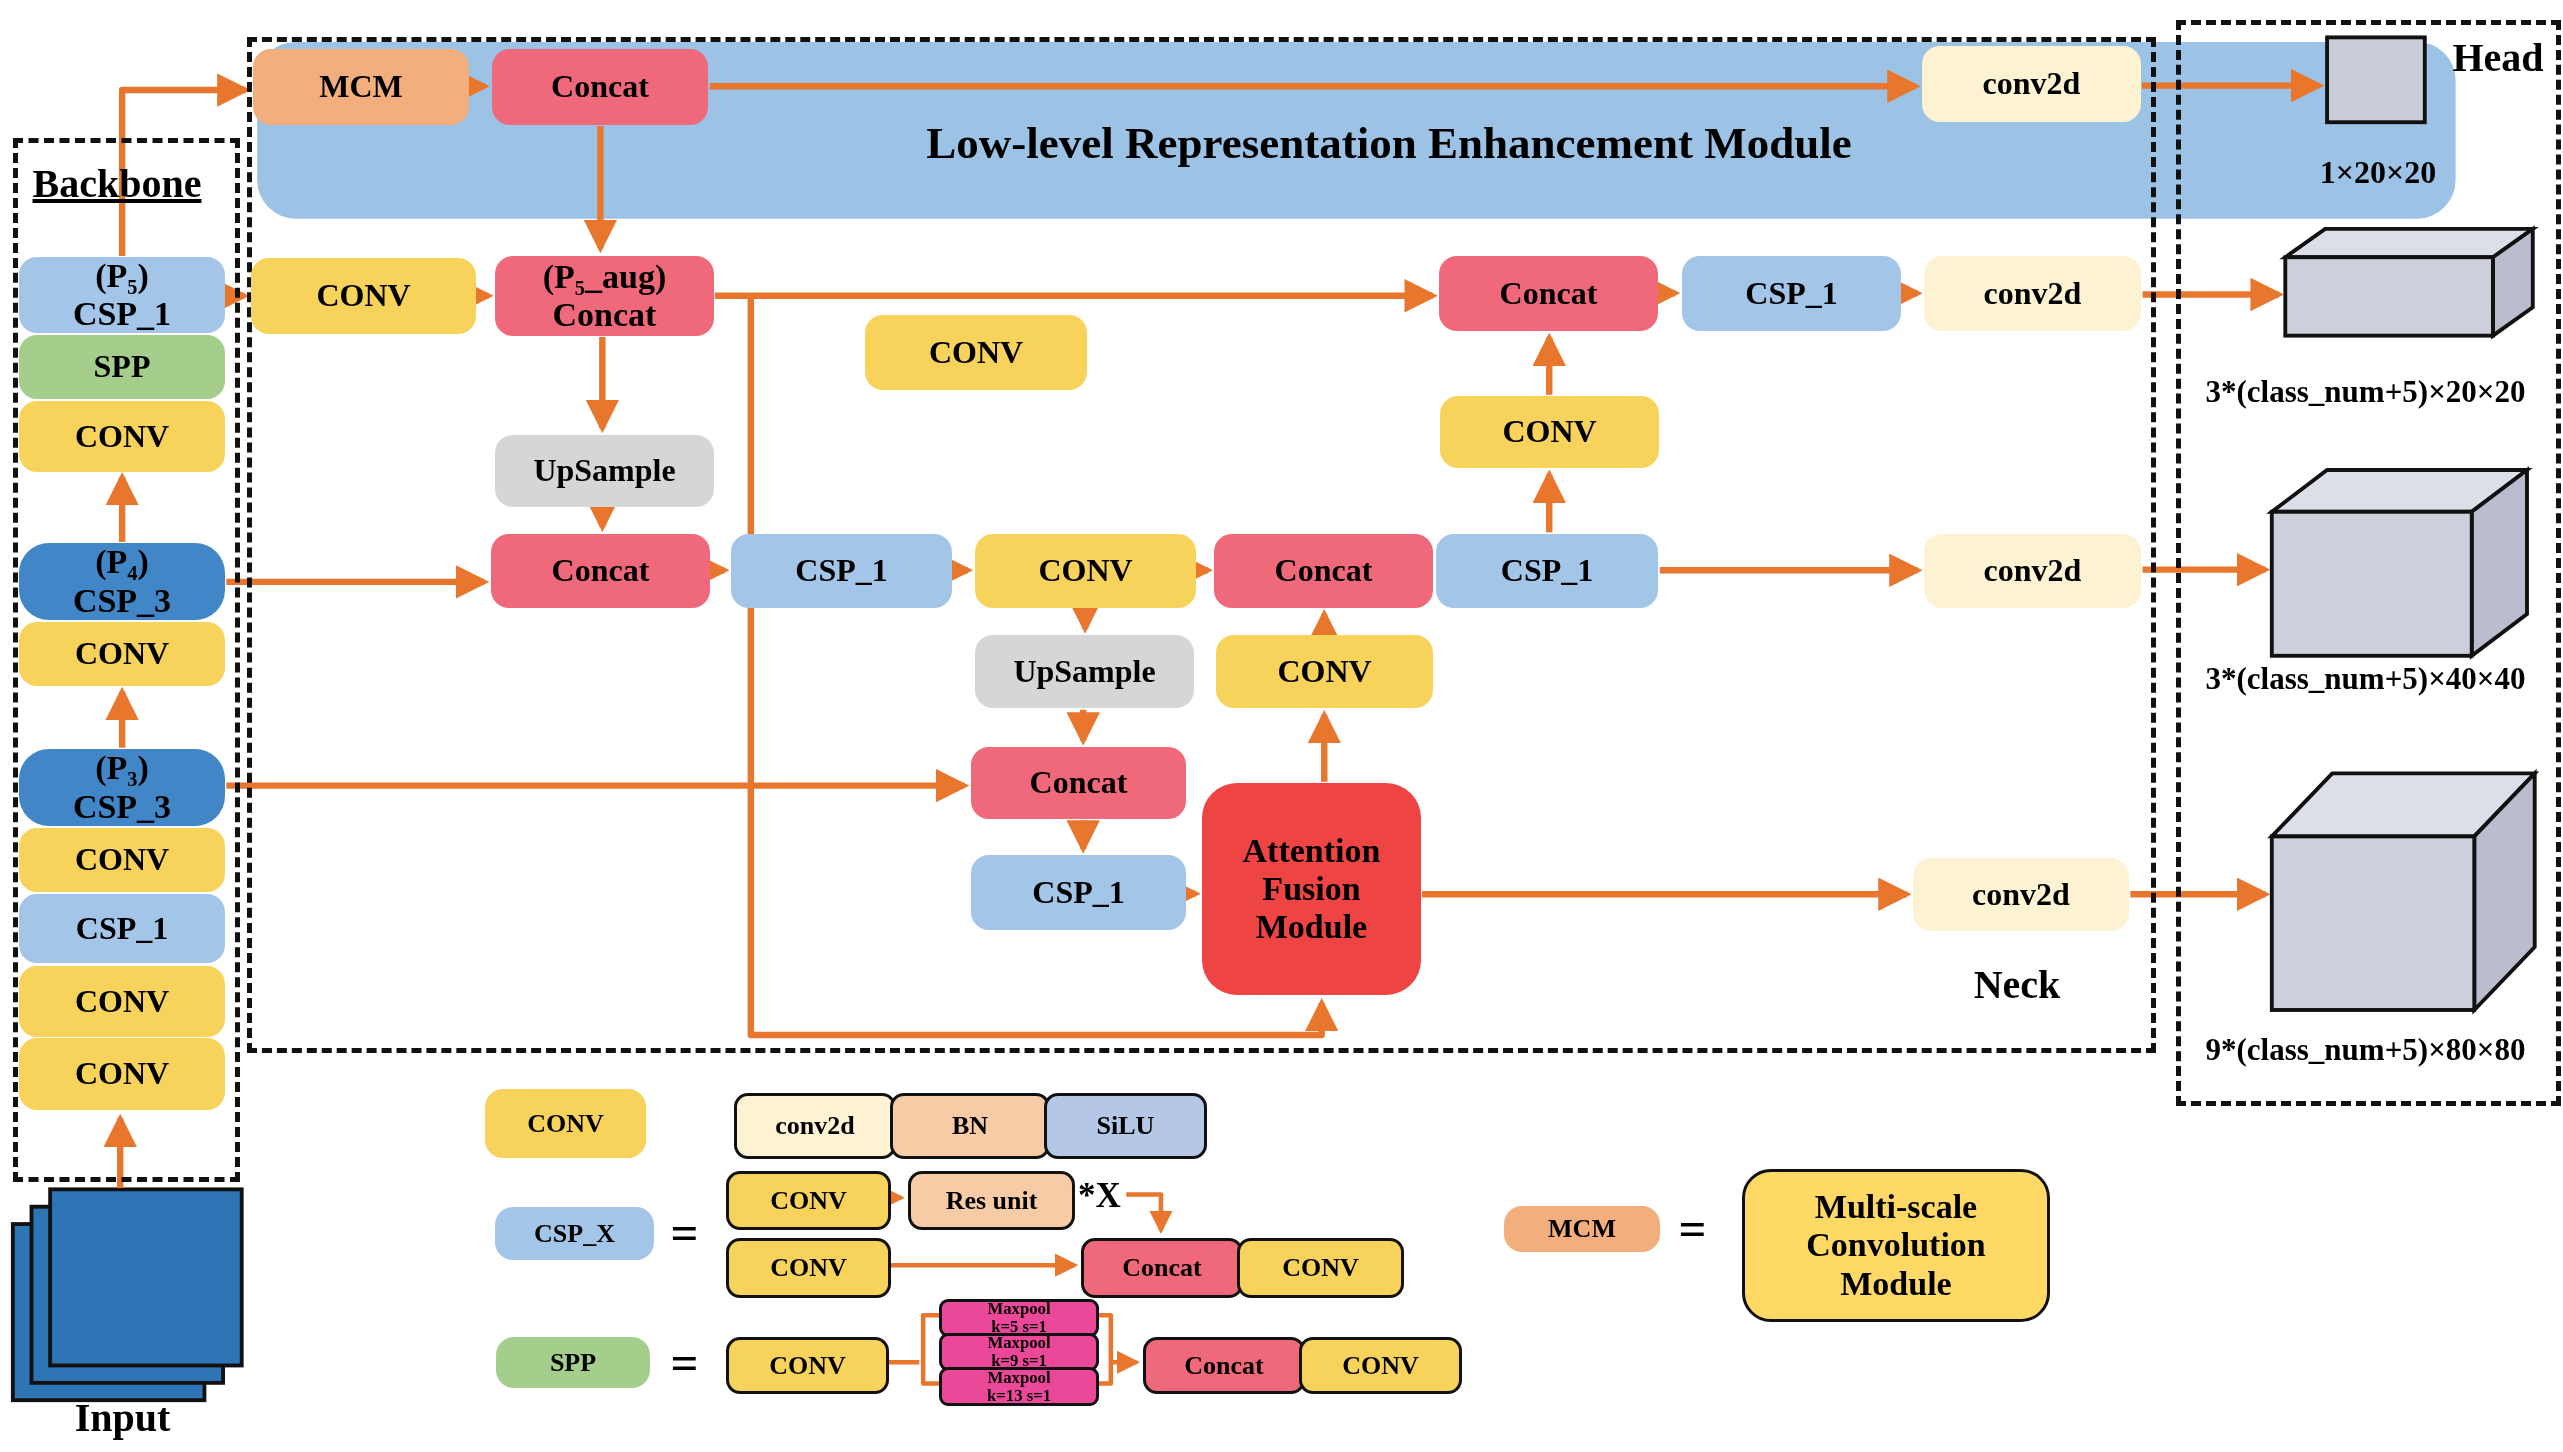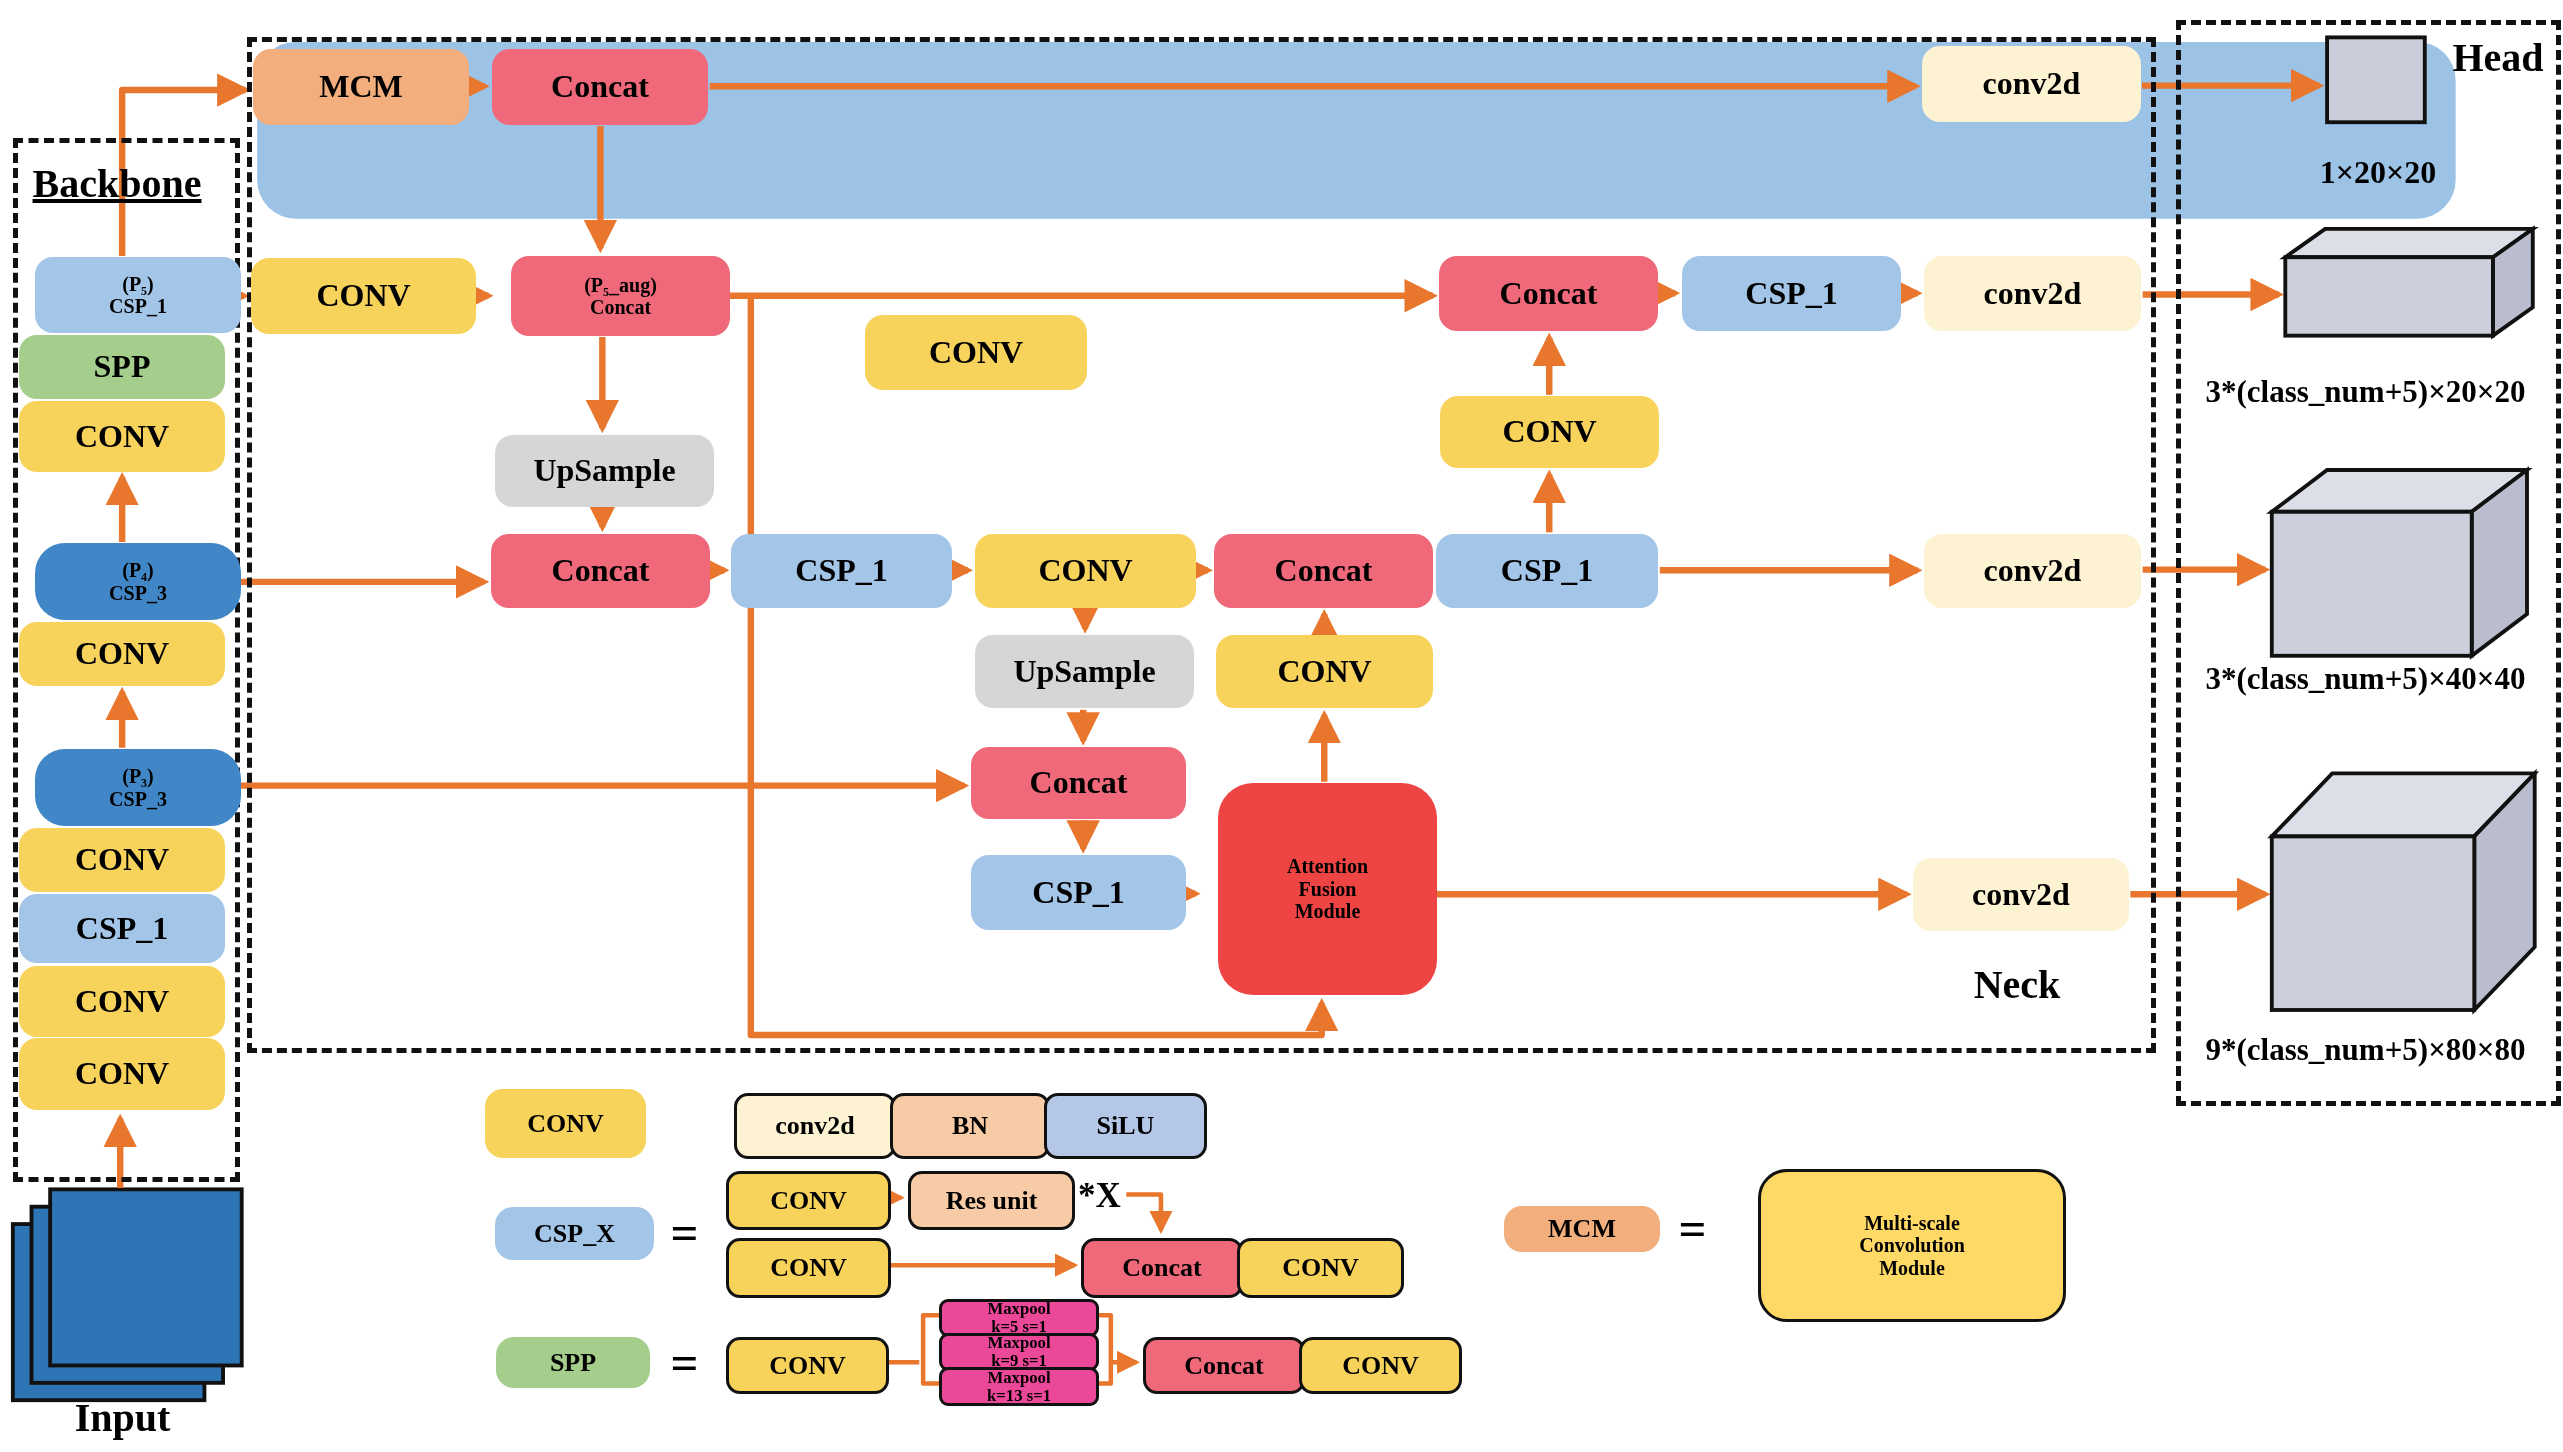--- a/index.html
+++ b/index.html
@@ -18,21 +18,21 @@
   .green{background:#A5CE8C;}
   .orange{background:#F2AE7C;}
   .cream{background:#FDF3D3;}
   .gray{background:#D6D6D6;}
   .purple{background:#ef4444;}
   .peach{background:#F6CBA6;}
   .periwinkle{background:#B4C7E7;}
   .paleblue{background:#ec4899;}
   .lyellow{background:#FFD966;}
   .bordered{border:3.2px solid #111;border-radius:14px;}
-  .f46{font-size:20px;margin-left:16px;}
+  .f46{font-size:34px;}
   .f40{font-size:26px;}
   .f26{font-size:16.7px;line-height:1.05;}
 </style>
 </head>
 <body>
 
 <div id="canvas">
 
   <svg id="underlay" width="2563" height="1453" viewBox="0 0 3987 2260">
     <defs>
@@ -117,20 +117,21 @@
     </g>
   </svg>
 
   <div class="dashed-box" style="left:13px;top:138px;width:217px;height:1034px;"></div>
   <div class="dashed-box" style="left:247px;top:37px;width:1899px;height:1006px;"></div>
   <div class="dashed-box" style="left:2176px;top:20px;width:375px;height:1076px;"></div>
 
   <div class="b orange" style="left:253px;top:49px;width:216px;height:76px;">MCM</div>
   <div class="b red" style="left:492px;top:49px;width:216px;height:76px;">Concat</div>
   <div class="b cream" style="left:1922px;top:46px;width:219px;height:76px;">conv2d</div>
+  <div class="t" style="left:791px;top:111px;width:1196px;height:64px;font-size:45px;">Low-level Representation Enhancement Module</div>
 
   <div class="t" style="left:27px;top:162px;width:180px;height:42px;font-size:40px;text-decoration:underline;">Backbone</div>
   <div class="t" style="left:2440px;top:37px;width:116px;height:41px;font-size:40px;">Head</div>
   <div class="t" style="left:1959px;top:964px;width:116px;height:41px;font-size:40px;">Neck</div>
   <div class="t" style="left:39px;top:1396px;width:167px;height:42px;font-size:40px;">Input</div>
 
   <div class="b lblue f46" style="left:19px;top:257px;width:206px;height:76px;">(P₅)
 CSP_1</div>
   <div class="b green" style="left:19px;top:335px;width:206px;height:64px;">SPP</div>
   <div class="b yellow" style="left:19px;top:401px;width:206px;height:71px;">CONV</div>

